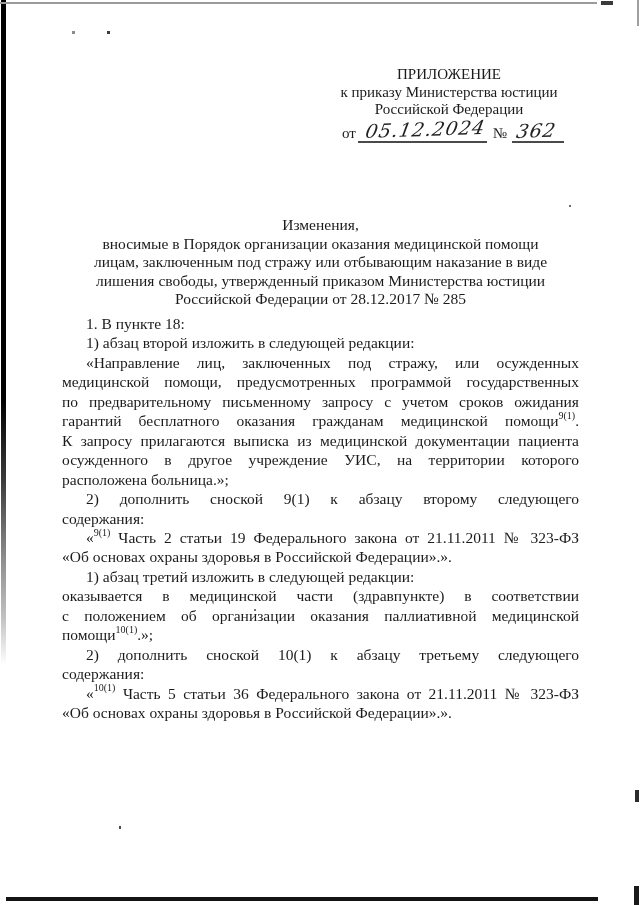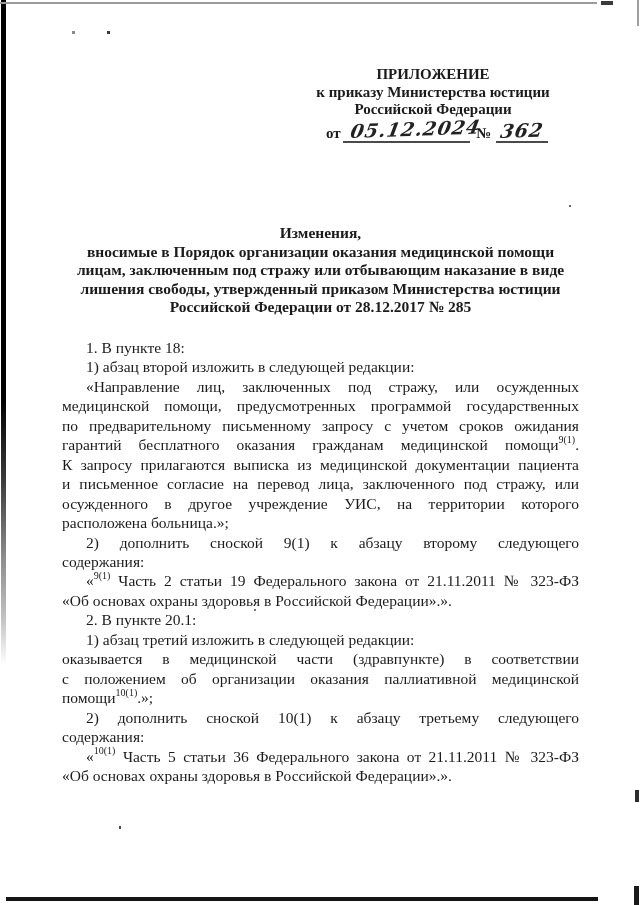--- a/index.html
+++ b/index.html
@@ -14,36 +14,36 @@
   .bottom-line{position:absolute;left:6px;top:897px;width:592px;height:4px;background:#141414;}
   .right-dash-1{position:absolute;left:635px;top:790px;width:4px;height:12px;background:#2c2c2c;}
   .right-dash-2{position:absolute;left:634px;top:886px;width:5px;height:19px;background:#1a1a1a;}
   .speck{position:absolute;background:#555;}
   .s1{left:72px;top:31px;width:3px;height:3px;background:#8a8a8a;}
   .s2{left:107px;top:31px;width:3px;height:3px;background:#3c3c3c;}
   .s3{left:569px;top:205px;width:2px;height:2px;background:#6b6b6b;}
   .s4{left:254px;top:609px;width:2px;height:2px;background:#777;}
   .s5{left:119px;top:826px;width:2px;height:3px;background:#4a4a4a;}
   
-  .header-block{position:absolute;left:316px;top:66px;width:234px;text-align:center;
-    font-size:15px;line-height:17.6px;font-weight:bold;}
+  .header-block{position:absolute;left:332px;top:66px;width:234px;text-align:center;
+    font-size:15px;line-height:17.6px;}
   .date-row{display:flex;align-items:flex-end;margin-top:2px;padding:0 2px 0 10px;height:22px;justify-content:space-between;}
   .date-row .lbl{flex:0 0 auto;padding-bottom:0;}
   .blank{flex:1 1 auto;position:relative;border-bottom:2px solid #4a4a4a;height:22px;margin-left:2px;}
   .blank.num{flex:0 0 52px;margin-left:3px;}
   .hand{position:absolute;bottom:0;left:6px;white-space:nowrap;
     font-family:"DejaVu Serif", serif;font-style:italic;font-size:19px;letter-spacing:1px;
     transform:skewX(-12deg) rotate(-2deg);transform-origin:left bottom;color:#222;}
   .blank.num .hand{left:3px;}
   .nbsp-label{margin:0 2px 0 6px;}
   
-  .title{position:absolute;left:62px;top:224px;width:517px;text-align:center;
-    font-weight:bold;font-size:15.5px;line-height:18.6px;}
+  .title{position:absolute;left:62px;top:216px;width:517px;text-align:center;
+    font-weight:normal;font-size:15.5px;line-height:18.6px;}
   
-  .body{position:absolute;left:62px;top:314px;width:517px;font-size:15.5px;line-height:19.45px;margin-top:24px;}
+  .body{position:absolute;left:62px;top:314px;width:517px;font-size:15.5px;line-height:19.45px;}
   .line{text-align:justify;}
   .line.jfull{text-align-last:justify;}
   .line.first{text-indent:24px;}
   sup{font-size:10px;line-height:0;position:relative;top:-1px;vertical-align:super;}
 </style>
 </head>
 <body>
 
 <div class="page">
 
@@ -85,28 +85,26 @@
   </div>
 
   <div class="body">
       <div class="line first">1. В пункте 18:</div>
       <div class="line first">1) абзац второй изложить в следующей редакции:</div>
       <div class="line first jfull">«Направление лиц, заключенных под стражу, или осужденных</div>
       <div class="line jfull">медицинской помощи, предусмотренных программой государственных</div>
       <div class="line jfull">по предварительному письменному запросу с учетом сроков ожидания</div>
       <div class="line jfull">гарантий бесплатного оказания гражданам медицинской помощи<sup>9(1)</sup>.</div>
       <div class="line jfull">К запросу прилагаются выписка из медицинской документации пациента</div>
-      <div class="line jfull">и письменное согласие на перевод лица, заключенного под стражу, или</div>
       <div class="line jfull">осужденного в другое учреждение УИС, на территории которого</div>
       <div class="line">расположена больница.»;</div>
       <div class="line first jfull">2) дополнить сноской 9(1) к абзацу второму следующего</div>
       <div class="line">содержания:</div>
       <div class="line first jfull">«<sup>9(1)</sup> Часть 2 статьи 19 Федерального закона от 21.11.2011 № 323-ФЗ</div>
       <div class="line">«Об основах охраны здоровья в Российской Федерации».».</div>
-      <div class="line first">2. В пункте 20.1:</div>
       <div class="line first">1) абзац третий изложить в следующей редакции:</div>
       <div class="line jfull">оказывается в медицинской части (здравпункте) в соответствии</div>
       <div class="line jfull">с положением об организации оказания паллиативной медицинской</div>
       <div class="line">помощи<sup>10(1)</sup>.»;</div>
       <div class="line first jfull">2) дополнить сноской 10(1) к абзацу третьему следующего</div>
       <div class="line">содержания:</div>
       <div class="line first jfull">«<sup>10(1)</sup> Часть 5 статьи 36 Федерального закона от 21.11.2011 № 323-ФЗ</div>
       <div class="line">«Об основах охраны здоровья в Российской Федерации».».</div>
     </div>
 

